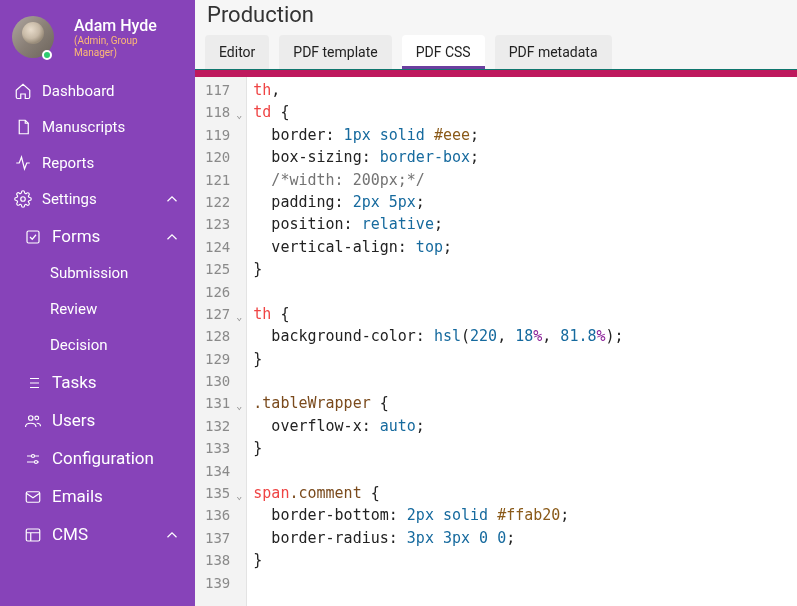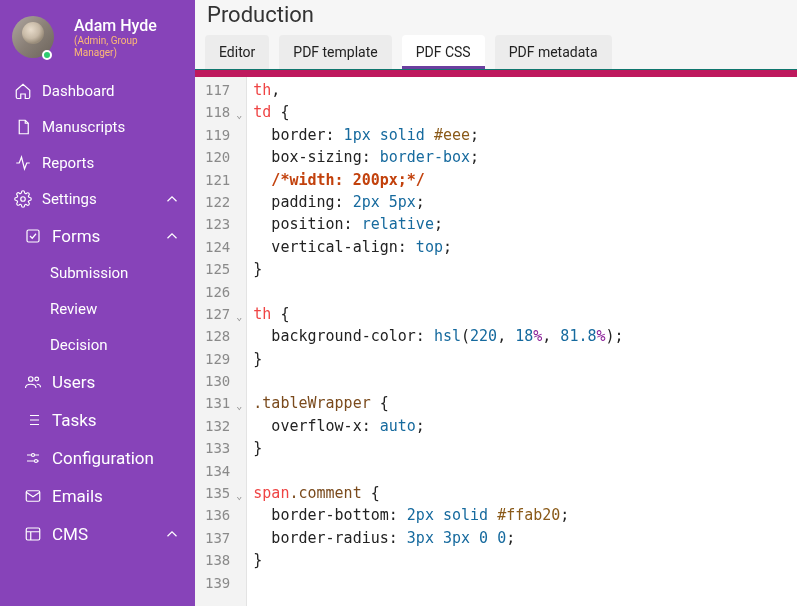--- a/index.html
+++ b/index.html
@@ -56,21 +56,21 @@
     font-weight: 500;
   }
   .user-role {
     font-size: 10px;
     color: #fdba74;
     line-height: 1.2;
   }
   .nav { list-style:none; }
   .nav-item {
     display:flex;
-    align-items:center;
+    align-items:flex-end;
     gap:10px;
     padding: 9px 14px;
     font-size: 15px;
     cursor:pointer;
   }
   .nav-item.sub { padding-left: 24px; font-size:17px; }
   .nav-item.subsub { padding-left: 50px; font-size:15px; }
   .nav-item .chev { margin-left:auto; }
   .ico { width:18px; height:18px; display:inline-flex; align-items:center; justify-content:center; flex-shrink:0;}
   .ico svg { width:18px; height:18px; stroke:#fff; fill:none; stroke-width:1.6; }
@@ -135,21 +135,21 @@
   }
   .code .row { height:22.4px; }
 
   .tag{color:#ef4444;}
   .prop{color:#222;}
   .num{color:#166a9e;}
   .punct{color:#222;}
   .val{color:#166a9e;}
   .kw{color:#8a1f98;}
   .hex{color:#8a5a19;}
-  .cmt{color:#c2410c;font-weight:bold;}
+  .cmt{color:#737373;}
   .fn{color:#166a9e;}
   .cls{color:#7a4a1c;}
 </style>
 </head>
 <body>
 
 <div class="sidebar">
   <div class="user-block">
     <div class="avatar"></div>
     <span class="presence"></span>
@@ -217,35 +217,35 @@
     </li>
     <li class="nav-item subsub">
       <span>Review</span>
     </li>
     <li class="nav-item subsub">
       <span>Decision</span>
     </li>
     <li class="nav-item sub">
       <span class="ico">
           <svg viewBox="0 0 24 24">
+            <path d="M8 6h12M8 12h12M8 18h12M4 6h.01M4 12h.01M4 18h.01"></path>
+          </svg>
+        </span>
+      <span>Tasks</span>
+    </li>
+    <li class="nav-item sub">
+      <span class="ico">
+          <svg viewBox="0 0 24 24">
             <circle cx="9" cy="8" r="3"></circle>
             <path d="M2 20c0-3 3-5 7-5s7 2 7 5"></path>
             <circle cx="17" cy="8" r="2.5"></circle>
             <path d="M22 19c0-2-2-4-5-4"></path>
           </svg>
         </span>
       <span>Users</span>
-    </li>
-    <li class="nav-item sub">
-      <span class="ico">
-          <svg viewBox="0 0 24 24">
-            <path d="M8 6h12M8 12h12M8 18h12M4 6h.01M4 12h.01M4 18h.01"></path>
-          </svg>
-        </span>
-      <span>Tasks</span>
     </li>
     <li class="nav-item sub">
       <span class="ico">
           <svg viewBox="0 0 24 24">
             <path d="M4 8h6M14 8h6M4 16h10M18 16h2"></path>
             <circle cx="12" cy="8" r="2"></circle>
             <circle cx="16" cy="16" r="2"></circle>
           </svg>
         </span>
       <span>Configuration</span>

